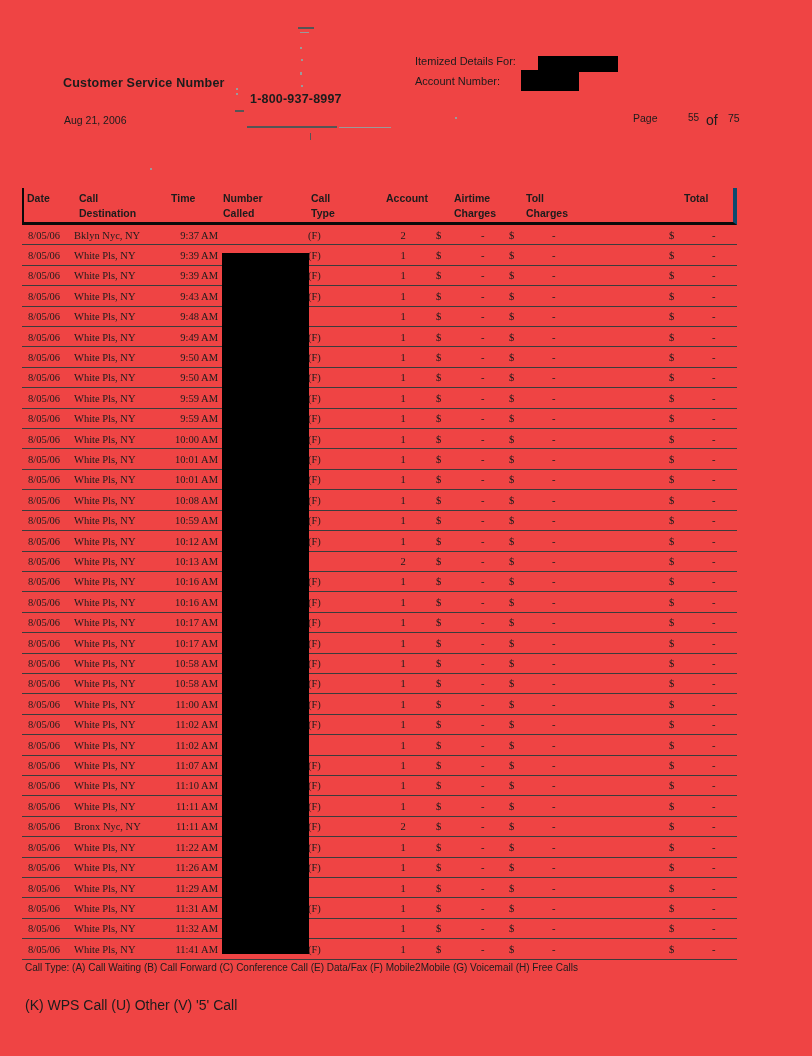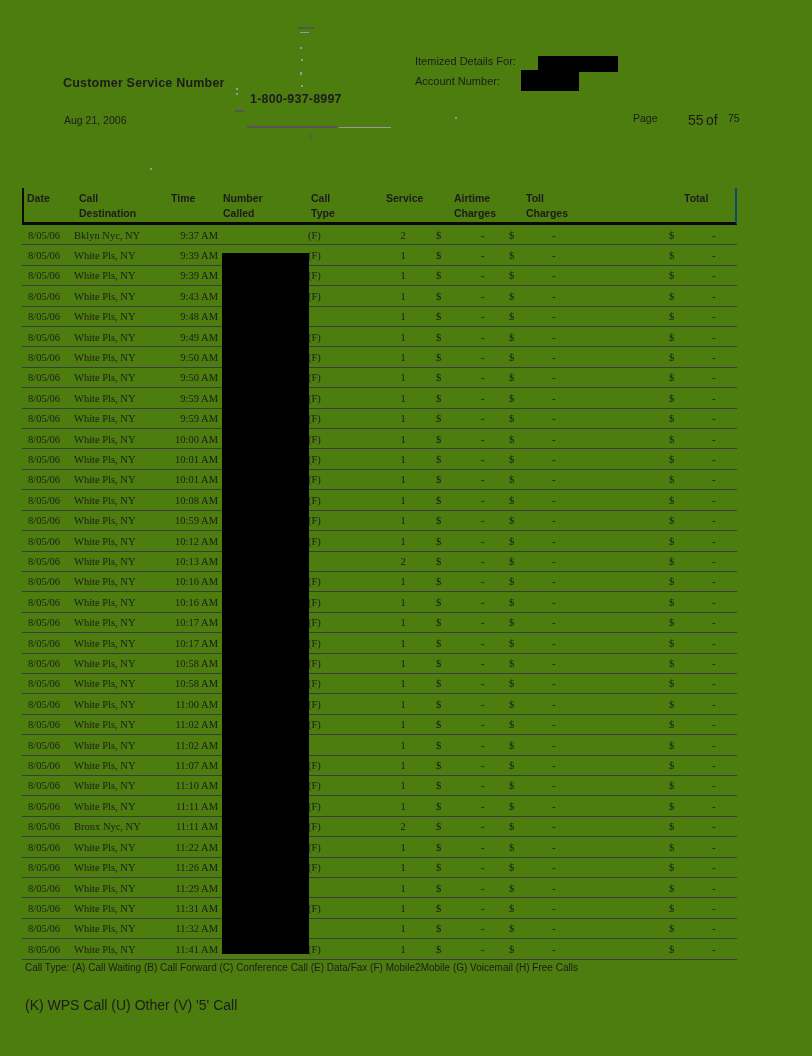--- a/index.html
+++ b/index.html
@@ -1,46 +1,46 @@
 <!DOCTYPE html>
 <html><head>
 <meta charset="utf-8">
 <style>
   html,body{margin:0;padding:0;background:#e8e8e8;}
   #page{
-    position:relative;width:812px;height:1056px;background:#4d7c0f;
+    position:relative;width:812px;height:1056px;background:#ef4444;
     font-family:"Liberation Sans","DejaVu Sans",sans-serif;color:#1c1c1c;
     overflow:hidden;margin:0 auto;
   }
   .abs{position:absolute;}
   
   .itemized-label{left:415px;top:55px;font-size:11px;}
   .account-label{left:415px;top:75px;font-size:11px;}
   .redact{background:#000;}
   .redact-name{left:538px;top:56px;width:80px;height:16px;}
   .redact-acct{left:521px;top:70px;width:58px;height:21px;}
   .cs-label{left:63px;top:76px;font-size:12.5px;font-weight:bold;letter-spacing:.2px;}
   .cs-number{left:250px;top:92px;font-size:12.5px;font-weight:bold;letter-spacing:.2px;}
   .stmt-date{left:64px;top:114px;font-size:10.5px;}
   .page-label{left:633px;top:112px;font-size:10.5px;}
-  .page-cur{left:688px;top:112px;font-size:14px;}
+  .page-cur{left:688px;top:112px;font-size:10px;}
   .page-of{left:706px;top:112px;font-size:14px;}
   .page-tot{left:728px;top:112px;font-size:10.5px;}
   
   .art{position:absolute;background:#555;}
   .art.light{background:#9a9a9a;}
   
   .tbl{left:22px;top:188px;width:715px;}
   .title-box{
     position:relative;border:3px solid #0a0a0a;height:22px;
     padding:2px 0 0 9px;box-sizing:content-box;
   }
   .title-text{font-size:13.5px;font-weight:bold;font-style:italic;letter-spacing:.2px;white-space:nowrap;}
   .head-row{
-    position:relative;height:34px;border-left:2px solid #0a0a0a;border-right:2px solid #0c4a6e;
+    position:relative;height:34px;border-left:2px solid #0a0a0a;border-right:4px solid #0c4a6e;
     border-bottom:3px solid #0a0a0a;
   }
   .hcol{position:absolute;top:3px;font-size:10.5px;font-weight:bold;line-height:15px;white-space:pre-line;}
   .h0{left:3px;}  .h1{left:55px;} .h2{left:147px;} .h3{left:199px;} .h4{left:287px;}
   .h5{left:362px;} .h6{left:430px;} .h7{left:502px;} .h8{left:660px;}
   .tbody{position:relative;font-family:Liberation Serif, serif;}
   .trow{position:relative;height:19.42px;border-bottom:1.6px solid #3c3c3c;font-size:10.5px;}
   .trow span{position:absolute;top:2.5px;line-height:15px;white-space:nowrap;}
   .c-date{left:6px;}
   .c-dest{left:52px;}
@@ -89,21 +89,21 @@
   <div class="abs page-of">of</div>
   <div class="abs page-tot">75</div>
 
   <div class="abs tbl">
     <div class="head-row">
       <div class="hcol h0"><span>Date</span></div>
       <div class="hcol h1"><span>Call</span><br><span>Destination</span></div>
       <div class="hcol h2"><span>Time</span></div>
       <div class="hcol h3"><span>Number</span><br><span>Called</span></div>
       <div class="hcol h4"><span>Call</span><br><span>Type</span></div>
-      <div class="hcol h5"><span>Service</span></div>
+      <div class="hcol h5"><span>Account</span></div>
       <div class="hcol h6"><span>Airtime</span><br><span>Charges</span></div>
       <div class="hcol h7"><span>Toll</span><br><span>Charges</span></div>
       <div class="hcol h8"><span>Total</span></div>
     </div>
     <div class="tbody">
         <div class="trow">
     <span class="c-date">8/05/06</span>
     <span class="c-dest">Bklyn Nyc, NY</span>
     <span class="c-time">9:37 AM</span>
     <span class="c-type">(F)</span>

